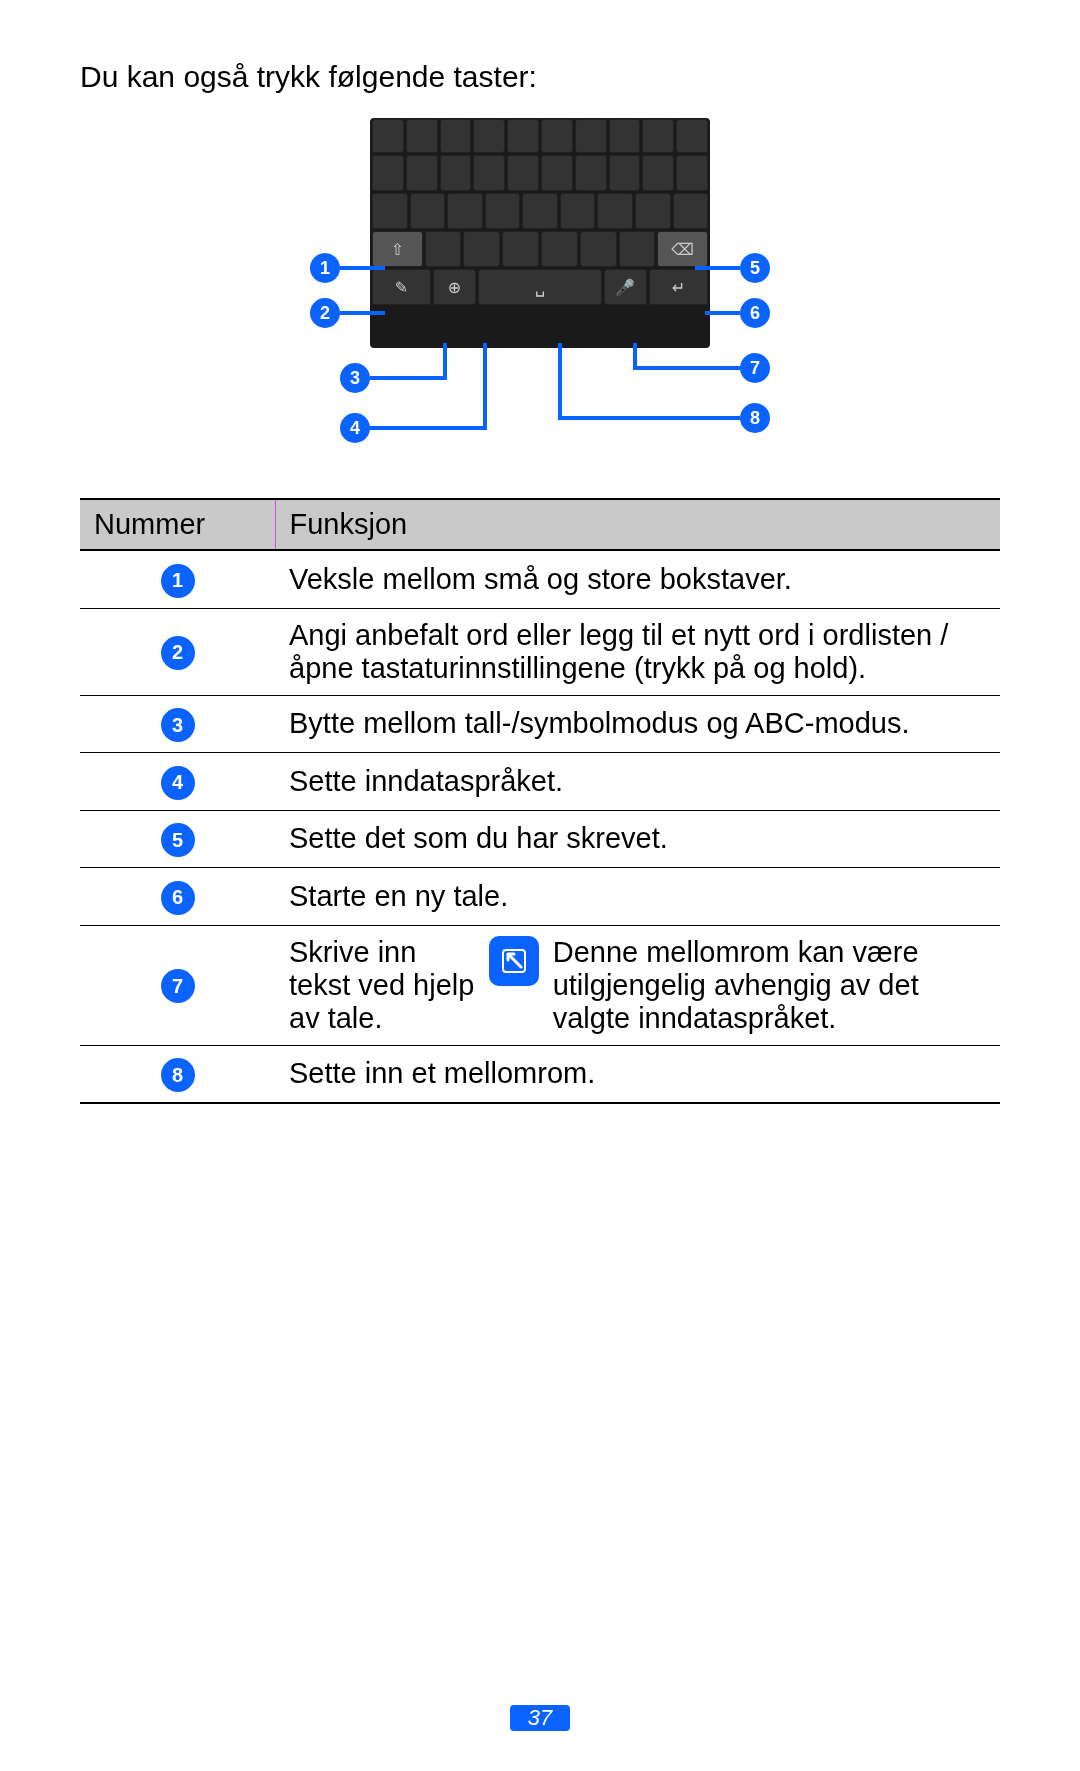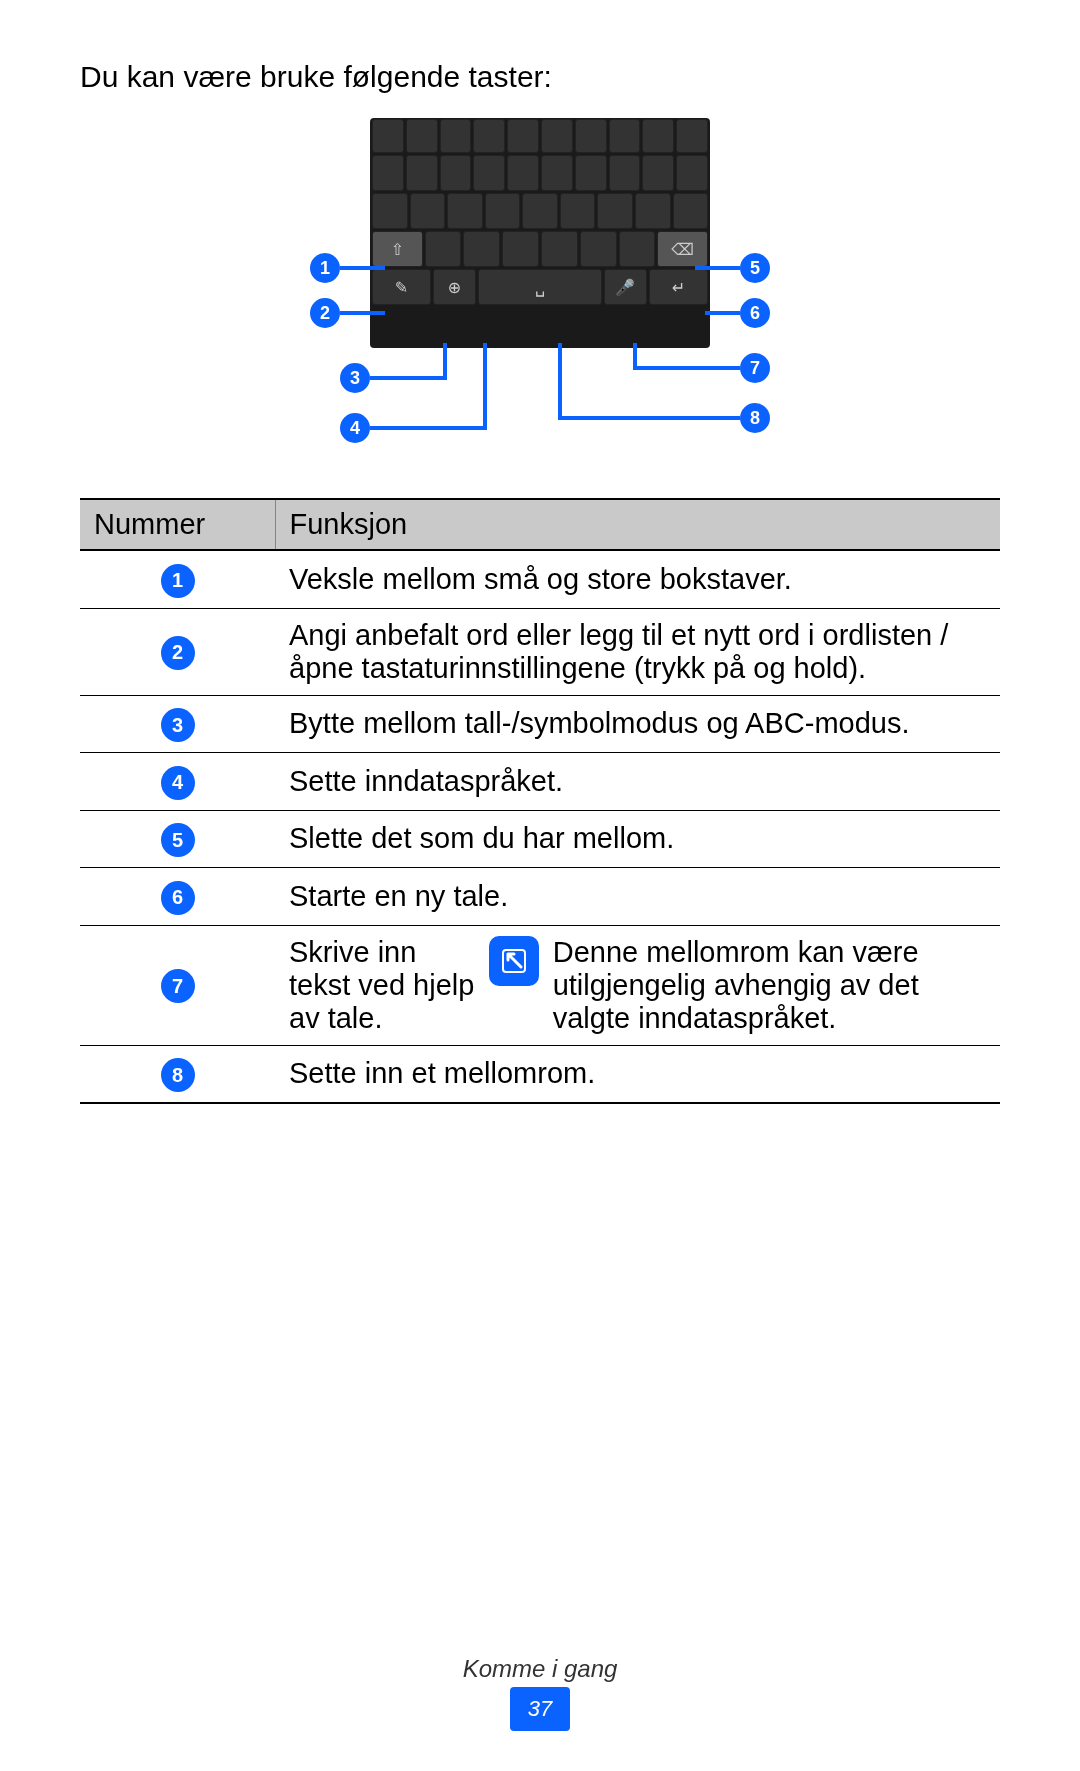--- a/index.html
+++ b/index.html
@@ -37,27 +37,27 @@
   table.func td.numcell { text-align: center; vertical-align: middle; }
   table.func tr:last-child td { border-bottom: 2px solid #000; }
   .badge { display:inline-flex; width: 34px; height: 34px; background:#0a62ff; border-radius:50%; color:#fff; font-weight:bold; align-items:center; justify-content:center; font-size:20px; }
 
   .fn7 { display:flex; flex-direction:row; gap:8px; }
   .noteRow { display:flex; gap:14px; align-items:flex-start; }
   .noteIcon { width:50px; height:50px; background:#0a62ff; border-radius:10px; flex:0 0 50px; display:flex; align-items:center; justify-content:center; }
 
   .footer { position:absolute; bottom:40px; left:0; width:100%; text-align:center; }
   .footer .sec { font-style: italic; font-size: 24px; color:#333; margin-bottom:4px; }
-  .footer .pg { display:inline-block; background:#0a62ff; color:#fff; font-size:22px; padding:9px 18px; border-radius:4px; font-style:italic; }
+  .footer .pg { display:inline-block; background:#0a62ff; color:#fff; font-size:22px; padding:0 18px; border-radius:4px; font-style:italic; }
 </style>
 </head>
 <body>
 
 <div class="page">
-  <p class="intro">Du kan være bruke følgende taster:</p>
+  <p class="intro">Du kan også trykk følgende taster:</p>
 
   <div class="diagram-wrap">
     <div class="diagram">
       <div class="keyboard">
         <div class="krow kr1">
             <div class="kkey"></div>
             <div class="kkey"></div>
             <div class="kkey"></div>
             <div class="kkey"></div>
             <div class="kkey"></div>
@@ -166,21 +166,21 @@
       <tr>
         <td class="numcell"><span class="badge">3</span></td>
         <td>Bytte mellom tall-/symbolmodus og ABC-modus.</td>
       </tr>
       <tr>
         <td class="numcell"><span class="badge">4</span></td>
         <td>Sette inndataspråket.</td>
       </tr>
       <tr>
         <td class="numcell"><span class="badge">5</span></td>
-        <td>Slette det som du har mellom.</td>
+        <td>Sette det som du har skrevet.</td>
       </tr>
       <tr>
         <td class="numcell"><span class="badge">6</span></td>
         <td>Starte en ny tale.</td>
       </tr>
       <tr>
         <td class="numcell"><span class="badge">7</span></td>
         <td>
           <div class="fn7">
             <div>Skrive inn tekst ved hjelp av tale.</div>
@@ -197,16 +197,15 @@
         </td>
       </tr>
       <tr>
         <td class="numcell"><span class="badge">8</span></td>
         <td>Sette inn et mellomrom.</td>
       </tr>
     </tbody>
   </table>
 
   <div class="footer">
-    <div class="sec">Komme i gang</div>
     <div class="pg">37</div>
   </div>
 </div>
 
 </body></html>

